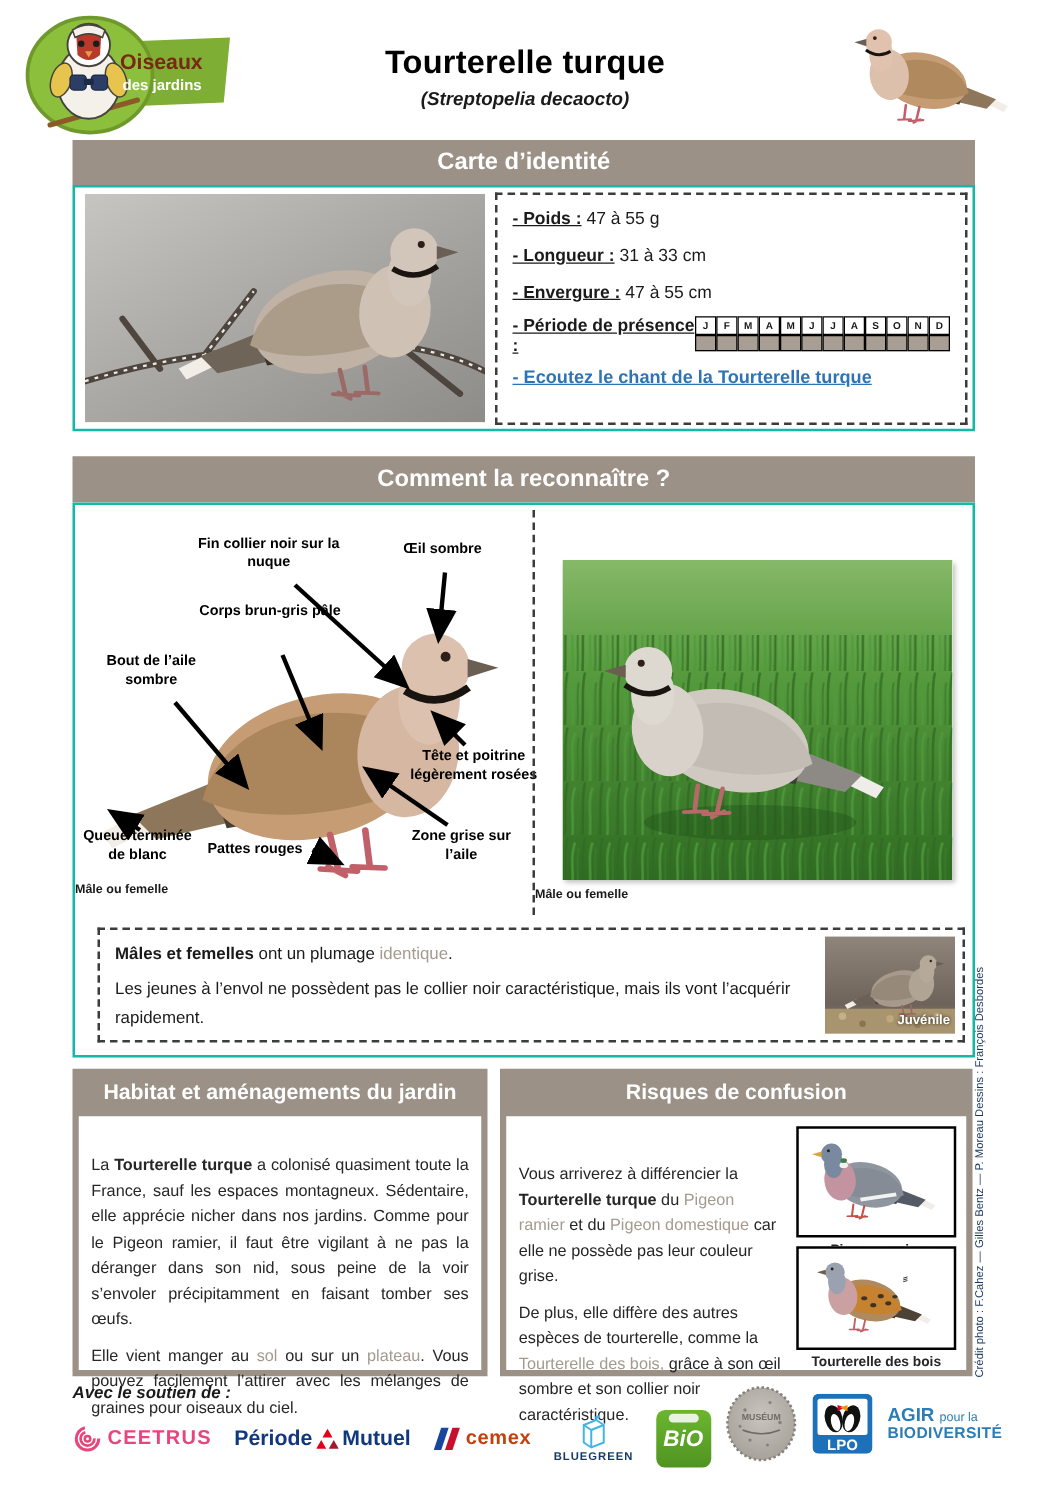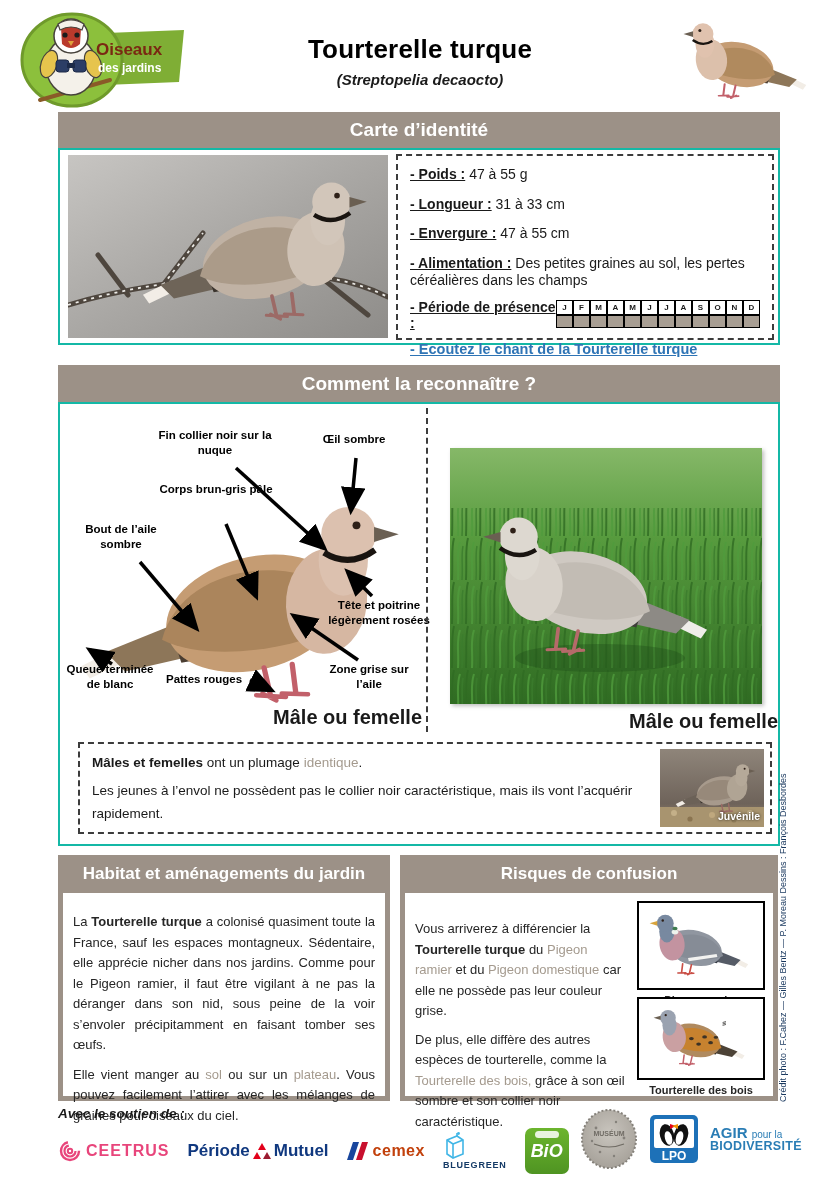--- a/index.html
+++ b/index.html
@@ -39,58 +39,58 @@
   .cal-fill{border:1px solid #000;background:#fff}
   .cal-fill.on{background:#a89e93}
   .song-link{margin-top:10px;font-size:14.5px;font-weight:bold;color:#2e74b5;
              text-decoration:underline;display:inline-block;cursor:pointer}
 
   
   .left-panel{position:absolute;left:0;top:0;width:362px;height:334px}
   .v-divider{position:absolute;left:366px;top:4px;height:324px;border-left:2px dashed #3c3c3c}
   .right-panel{position:absolute;left:368px;top:0;width:350px;height:334px}
   .dlabel{position:absolute;font-size:11.5px;font-weight:bold;text-align:center;line-height:1.3;color:#000}
-  .panel-caption{position:absolute;width:100%;text-align:right;font-size:20px;font-weight:bold}
+  .panel-caption{position:absolute;width:100%;text-align:left;font-size:10px;font-weight:bold}
   .diagram-svg,.arrows-svg{position:absolute;left:0;top:0}
   .photo-grass{position:absolute;left:22px;top:44px;width:312px;height:256px;box-shadow:2px 2px 4px rgba(0,0,0,.25)}
   .note-box{position:absolute;left:18px;top:338px;width:694px;height:92px;
             border:2px dashed #3c3c3c;background:#fff;padding:8px 120px 8px 12px;font-size:13.5px;line-height:1.65}
   .note-box .p2{margin-top:6px}
   .juvenile{position:absolute;right:6px;top:5px;width:104px;height:78px;overflow:hidden}
   .juvenile-caption{position:absolute;right:4px;bottom:2px;color:#fff;font-size:10.5px;font-weight:bold;
                     text-shadow:0 0 3px rgba(0,0,0,.8)}
 
   .b{font-weight:bold}
   .muted{color:#a49a8e}
 
   
   .panel{position:absolute;top:855px;height:246px;background:#9c9187;padding:0 5px 5px}
   #habitat-panel{left:58px;width:332px}
   #confusion-panel{left:400px;width:378px}
   .panel-header{height:38px;line-height:38px;color:#fff;font-weight:bold;text-align:center;font-size:17px}
-  .panel-body{background:#fff;height:203px;padding:14px 10px;font-size:13px;line-height:1.58;
+  .panel-body{background:#fff;height:203px;padding:24px 10px;font-size:13px;line-height:1.58;
               text-align:justify;color:#262626;position:relative}
   #confusion-panel .panel-body{padding-right:146px;text-align:left}
   .panel-body p{margin-top:5px}
   .confusion-img{position:absolute;right:8px;width:128px}
   .confusion-img .imgbox{border:2px solid #000;background:#fff;width:128px;overflow:hidden}
   .confusion-img .imgcap{text-align:center;font-size:11px;font-weight:bold;margin-top:2px}
   #img-ramier{top:8px}
   #img-bois{top:104px}
 
   
   .footer{position:absolute;left:58px;top:1106px;width:722px;height:76px}
   .support-label{font-size:13.5px;font-weight:bold;font-style:italic}
   .sponsor-row{display:flex;align-items:center;gap:18px;margin-top:6px;height:48px}
   .ceetrus{display:flex;align-items:center;gap:4px;color:#e8457b;font-weight:bold;
            font-size:16px;letter-spacing:1px}
   .cm{display:flex;align-items:center;gap:3px;color:#10387f;font-weight:bold;font-size:17px}
   .cemex{display:flex;align-items:center;gap:2px;color:#c2410c;font-weight:bold;font-size:16px;
          letter-spacing:.5px}
-  .bluegreen{display:flex;flex-direction:column;align-items:flex-start;color:#143a66;font-weight:bold;
+  .bluegreen{display:flex;flex-direction:column;align-items:center;color:#143a66;font-weight:bold;
              font-size:9px;letter-spacing:.8px}
   .bio-box{width:44px;height:46px;border-radius:7px;background:linear-gradient(#6cb52e,#4f9422);
            display:flex;align-items:center;justify-content:center;color:#fff;font-weight:bold;
            font-size:18px;font-style:italic;position:relative}
   .bio-box::before{content:"";position:absolute;top:3px;left:10px;width:24px;height:7px;
                    background:rgba(255,255,255,.85);border-radius:4px}
   .footer-right{position:absolute;left:522px;top:2px;display:flex;align-items:center;gap:12px}
   .agir{color:#2a7db5;line-height:1.05}
   .agir .l1{font-size:15px;font-weight:bold}
   .agir .l1 small{font-size:10px;font-weight:normal}
@@ -189,24 +189,20 @@
         <span class="id-label">- Poids :</span>
         <span>47 à 55 g</span>
       </div>
       <div class="id-row">
         <span class="id-label">- Longueur :</span>
         <span>31 à 33 cm</span>
       </div>
       <div class="id-row">
         <span class="id-label">- Envergure :</span>
         <span>47 à 55 cm</span>
-      </div>
-      <div class="id-row">
-        <span class="id-label">- Alimentation :</span>
-        <span>Des petites graines au sol, les pertes céréalières dans les champs</span>
       </div>
       <div class="presence-row">
         <span class="id-label">- Période de présence :</span>
         <div class="cal">
             <div class="cal-letter" style="grid-area: 1 / 1;">J</div>
             <div class="cal-fill on" style="grid-area: 2 / 1;"></div>
             <div class="cal-letter" style="grid-area: 1 / 2;">F</div>
             <div class="cal-fill on" style="grid-area: 2 / 2;"></div>
             <div class="cal-letter" style="grid-area: 1 / 3;">M</div>
             <div class="cal-fill on" style="grid-area: 2 / 3;"></div>

